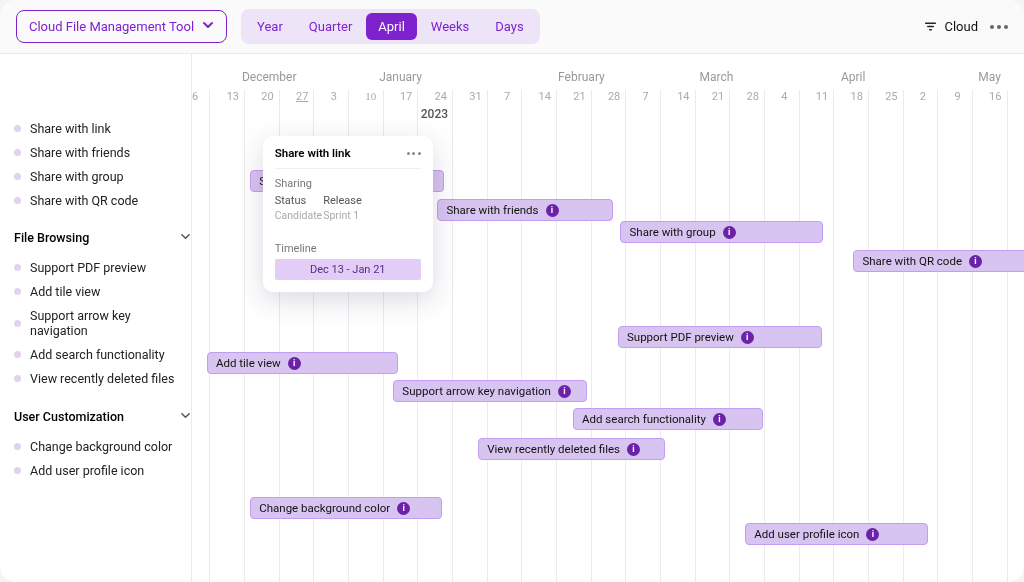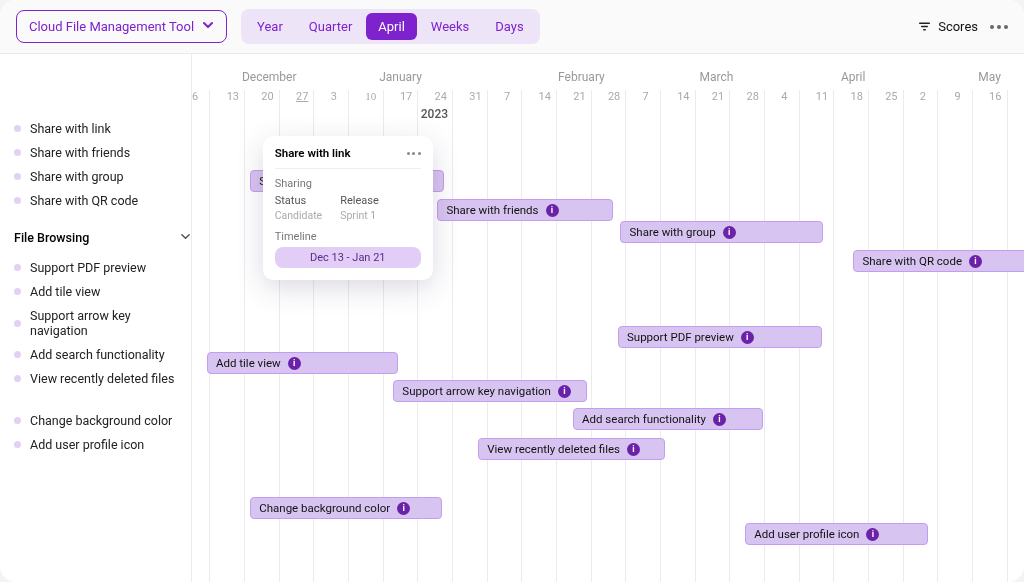--- a/index.html
+++ b/index.html
@@ -57,25 +57,25 @@
 
 .pop{position:absolute;width:170px;background:#fff;border-radius:10px;box-shadow:0 8px 28px rgba(60,40,90,.18);padding:10px 12px 12px;font-size:11.5px}
 .pop-head{display:flex;align-items:center;font-weight:600;padding-bottom:8px;border-bottom:1px solid #eee;margin-bottom:8px}
 .pop-head .pdots{margin-left:auto;display:flex;gap:2.5px}
 .pop-head .pdots i{width:3px;height:3px;border-radius:50%;background:#888}
 .plabel{color:#777;font-size:11px;margin-bottom:4px}
 .srow{display:flex;align-items:center;gap:6px;margin-bottom:10px}
 .hex{width:20px;height:20px;background:var(--purple-dark);color:#fff;font-size:9px;font-weight:700;display:flex;align-items:center;justify-content:center;clip-path:polygon(25% 5%,75% 5%,100% 50%,75% 95%,25% 95%,0 50%)}
 .badge{background:#f2f2f4;border-radius:4px;padding:2px 5px;font-size:10px;color:#666}
 .srow .cap{font-size:10.5px;color:#888}
-.meta{display:flex;gap:18px;margin-bottom:8px}
+.meta{display:flex;gap:1px;margin-bottom:20px}
 .meta div{font-size:11px}
 .meta .k{color:#555}
 .meta .v{color:#aaa;font-size:10.5px;margin-top:2px}
-.chip{background:var(--chip);border-radius:8px;padding:4px 0;text-align:center;color:#5a2a8a;font-size:11px;margin-top:3px}
+.chip{background:var(--chip);border-radius:2px;padding:4px 0;text-align:center;color:#5a2a8a;font-size:11px;margin-top:3px}
 </style>
 </head>
 <body>
 
 <div class="app">
   <div class="topbar">
     <div class="tool-btn">
       <span>Cloud File Management Tool</span>
       <span class="chev">
         <svg width="12" height="12" viewBox="0 0 12 12">
@@ -88,21 +88,21 @@
         <span>Quarter</span>
         <span class="active">April</span>
         <span>Weeks</span>
         <span>Days</span>
       </div>
     <div class="spacer"></div>
     <div class="filter">
       <svg width="13" height="13" viewBox="0 0 16 16">
           <path d="M2 4h12M4.5 8h7M7 12h2" stroke="#222" stroke-width="1.6" stroke-linecap="round"></path>
         </svg>
-      <span>Scores</span>
+      <span>Cloud</span>
     </div>
     <div class="dots">
         <i></i>
         <i></i>
         <i></i>
       </div>
   </div>
 
   <div class="body">
     <div class="side" id="side">
@@ -119,20 +119,26 @@
                 <path d="M2 4l4 4 4-4" fill="none" stroke="#555" stroke-width="1.6" stroke-linecap="round" stroke-linejoin="round"></path>
               </svg></span>
           </div>
           <div class="bullet">Support PDF preview</div>
           <div class="bullet">Add tile view</div>
           <div class="bullet">Support arrow key navigation</div>
           <div class="bullet">Add search functionality</div>
           <div class="bullet">View recently deleted files</div>
         </div>
         <div class="group">
+          <div class="ghead">
+            <span class="lbl">User Customization</span>
+            <span><svg width="11" height="11" viewBox="0 0 12 12">
+                <path d="M2 4l4 4 4-4" fill="none" stroke="#555" stroke-width="1.6" stroke-linecap="round" stroke-linejoin="round"></path>
+              </svg></span>
+          </div>
           <div class="bullet">Change background color</div>
           <div class="bullet">Add user profile icon</div>
         </div>
       </div>
 
     <div class="tl">
       <div class="months" id="months">
           <span style="position: absolute; left: 6%;">December</span>
           <span style="position: absolute; left: 22.5%;">January</span>
           <span class="y" style="position: absolute; left: 27.5%; margin-top: 37px;">2023</span>

